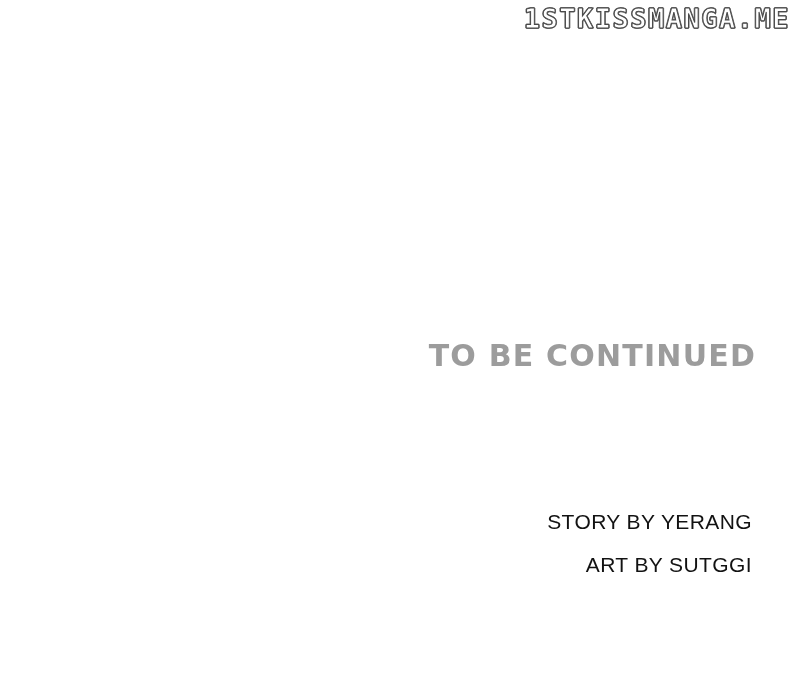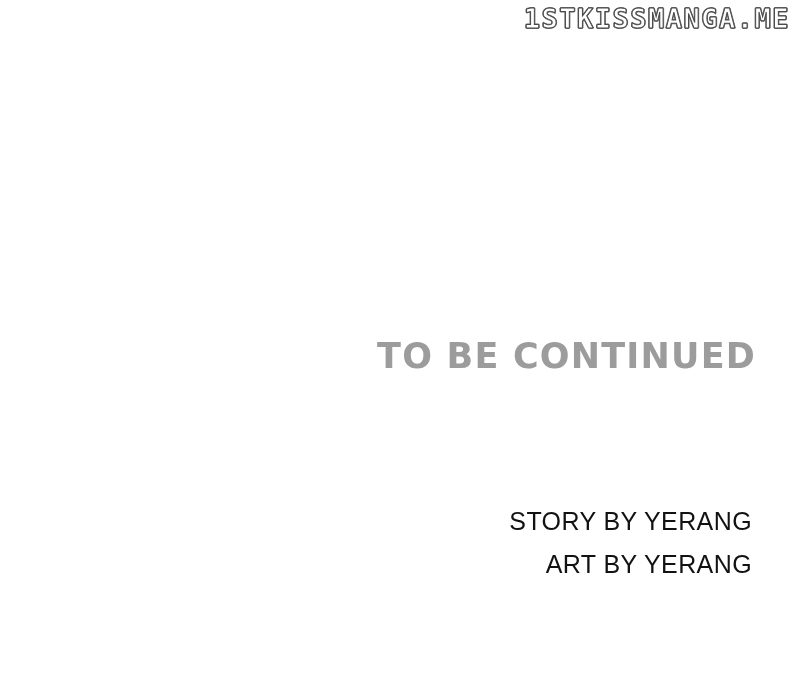--- a/index.html
+++ b/index.html
@@ -46,21 +46,21 @@
   .continued-block {
     position: absolute;
     left: 0;
     top: 330px;
     width: 770px;
     text-align: right;
     color: #9a9a9a;
   }
   .continued-line {
     font-family: "DejaVu Sans", sans-serif;
-    font-size: 35px;
+    font-size: 30px;
     font-weight: 600;
     letter-spacing: 1.2px;
     line-height: 52px;
     color: #9c9c9c;
     white-space: nowrap;
   }
   .continued-line.line-1 {
     padding-right: 14px;
   }
   .continued-line.line-2 {
@@ -71,37 +71,37 @@
   .credits-block {
     position: absolute;
     left: 0;
     top: 500px;
     width: 752px;
     text-align: right;
     color: #111111;
   }
   .credit-line {
     font-family: "Liberation Sans", sans-serif;
-    font-size: 25px;
+    font-size: 21px;
     font-weight: 400;
     letter-spacing: 0.4px;
     line-height: 43px;
     color: #121212;
     white-space: nowrap;
   }
 </style>
 </head>
 <body>
 
 <div class="page">
 
   <div class="watermark">1STKISSMANGA.ME</div>
 
   <div class="continued-block">
     <div class="continued-line line-1">TO BE CONTINUED</div>
   </div>
 
   <div class="credits-block">
     <div class="credit-line">STORY BY YERANG</div>
-    <div class="credit-line">ART BY YERANG</div>
+    <div class="credit-line">ART BY SUTGGI</div>
   </div>
 
 </div>
 
 </body></html>

